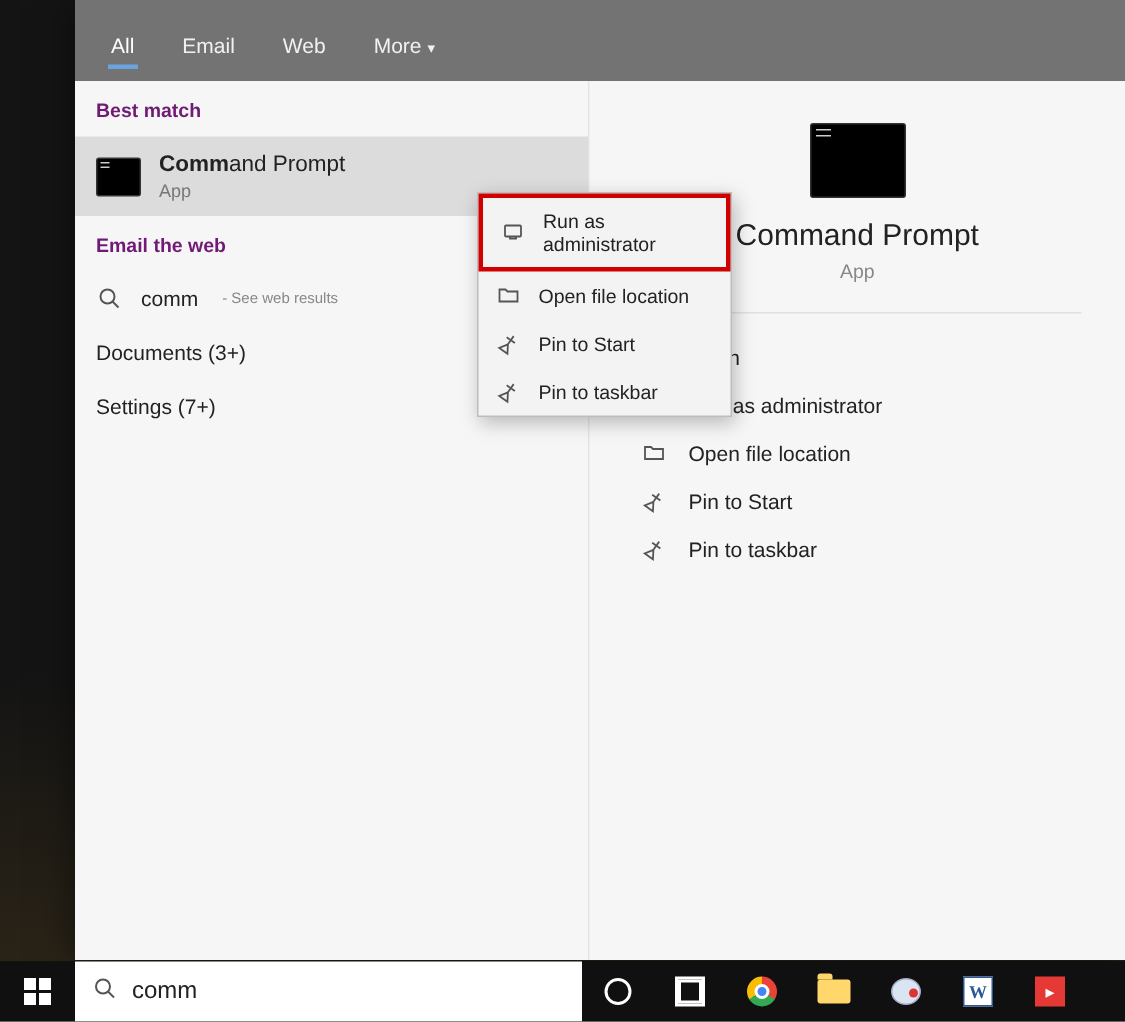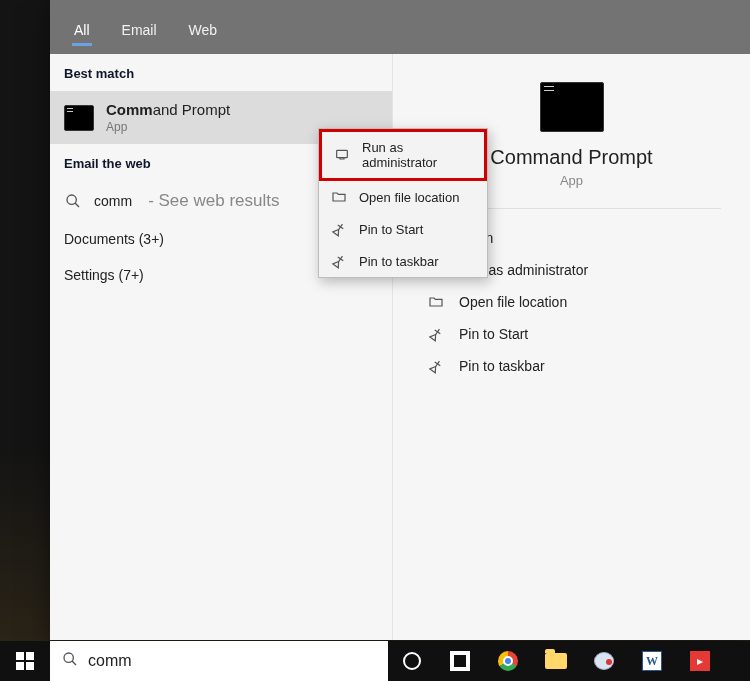--- a/index.html
+++ b/index.html
@@ -13,33 +13,33 @@
   .tabs { background: #737373; height: 54px; display: flex; align-items: flex-end; padding: 0 8px; gap: 0; }
   .tab { color: #fff; font-size: 14px; padding: 14px 16px 16px 16px; cursor: pointer; position: relative; opacity: .9; }
   .tab.active { opacity: 1; }
   .tab.active::after { content:""; position:absolute; left:14px; right:14px; bottom:8px; height:3px; background:#6aa3e0; }
   .tab .caret { margin-left:4px; font-size:10px; }
 
   .body { flex:1; display:flex; background:#f6f6f6; position:relative; }
   .left-col { width: 342px; border-right: none; }
   .right-col { flex:1; border-left: 1px solid #e4e4e4; display:flex; flex-direction:column; align-items:center; padding-top: 24px; position:relative;}
 
-  .section-header { font-size:13px; font-weight:600; color:#0f172a; padding: 12px 14px 10px 14px; }
+  .section-header { font-size:13px; font-weight:600; color:#701a75; padding: 12px 14px 10px 14px; }
 
   .best-item { background:#dcdcdc; display:flex; align-items:center; gap:12px; padding:10px 14px; cursor:pointer; }
   .cmd-thumb-sm { width:30px; height:26px; background:#000; border:1px solid #333; border-radius:2px; position:relative; }
   .cmd-thumb-sm::before { content:""; position:absolute; left:2px; top:2px; width:6px; height:1px; background:#ccc; box-shadow:0 3px 0 #ccc; }
   .best-text { display:flex; flex-direction:column; }
   .best-title { font-size:15px; color:#222; }
   .best-title b { font-weight:600; }
   .best-sub { font-size:12px; color:#777; margin-top:2px; }
 
   .row { display:flex; align-items:center; gap:12px; padding:10px 14px; cursor:pointer; color:#222; font-size:14px; }
   .row .ico { width:18px; display:flex; justify-content:center; color:#555; }
-  .row .sub { color:#888; font-size:17px; margin-left:4px; }
+  .row .sub { color:#888; font-size:10px; margin-left:4px; }
 
   .big-thumb { width:64px; height:50px; background:#000; border:1px solid #333; border-radius:2px; position:relative; margin-top:4px; }
   .big-thumb::before { content:""; position:absolute; left:3px; top:3px; width:10px; height:1px; background:#ccc; box-shadow:0 4px 0 #ccc; }
   .big-title { font-size:20px; color:#222; margin-top:14px; }
   .big-sub { font-size:13px; color:#888; margin-top:4px; }
   .sep { width:84%; height:1px; background:#e0e0e0; margin-top:20px; }
   .actions { align-self:flex-start; margin-left:28px; margin-top:14px; display:flex; flex-direction:column; gap:2px; width: calc(100% - 40px); }
   .action { display:flex; align-items:center; gap:14px; padding:7px 6px; font-size:14px; color:#222; cursor:pointer; }
   .action .ico { width:18px; color:#555; display:flex; justify-content:center;}
 
@@ -72,20 +72,21 @@
 </head>
 <body>
 
 <div class="desktop"></div>
 
 <div class="search-panel">
   <div class="tabs">
     <div class="tab active">All</div>
     <div class="tab">Email</div>
     <div class="tab">Web</div>
+    <div class="tab"><span>More</span><span class="caret">▾</span></div>
   </div>
 
   <div class="body">
     <div class="left-col">
       <div class="section-header">Best match</div>
       <div class="best-item">
         <div class="cmd-thumb-sm"></div>
         <div class="best-text">
           <div class="best-title"><b>Comm</b><span>and Prompt</span></div>
           <div class="best-sub">App</div>

